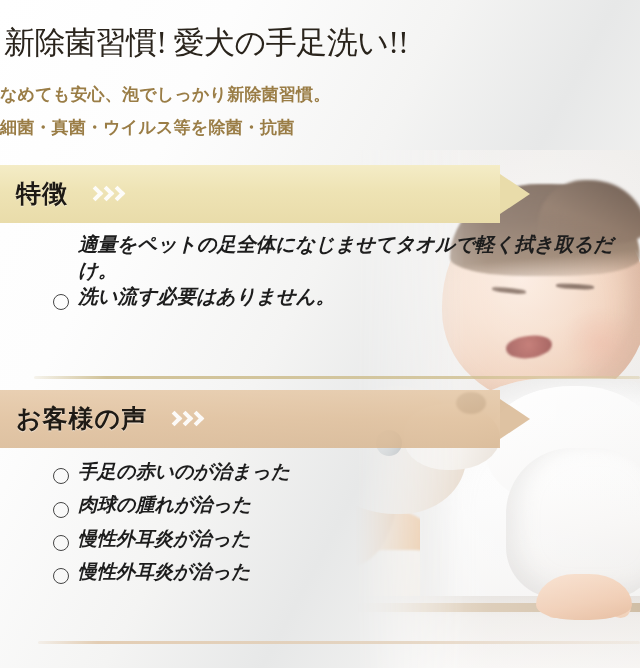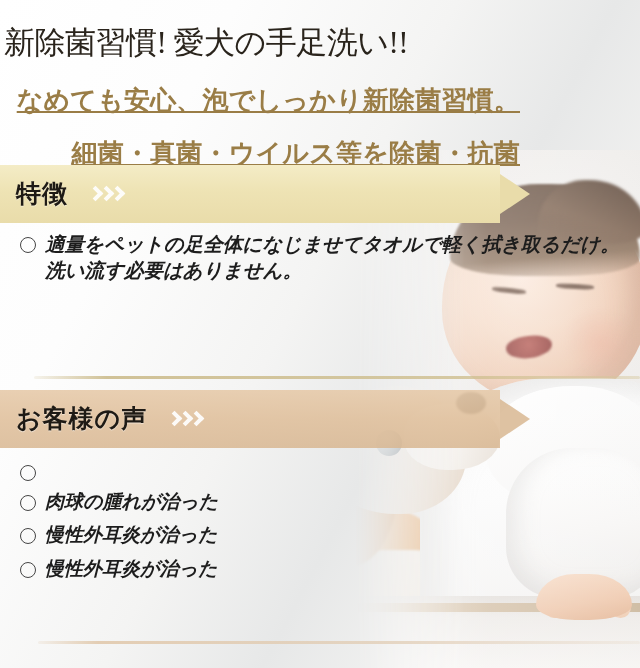--- a/index.html
+++ b/index.html
@@ -237,30 +237,29 @@
     font-weight: 400;
     letter-spacing: -0.5px;
     color: #2a241c;
     white-space: nowrap;
     text-shadow: 0 1px 0 rgba(255,255,255,0.55);
   }
   .subline {
     position: absolute;
     left: 0;
     width: 520px;
-    text-align: right;
-    font-size: 26px;
+    text-align: left;
+    font-size: 17px;
     font-weight: 700;
     color: #9a7d46;
     white-space: nowrap;
     letter-spacing: 0.2px;
-    text-decoration: underline;
   }
   .subline.l1 { top: 83px; }
-  .subline.l2 { top: 136px; }
+  .subline.l2 { top: 116px; }
 
   
   .banner {
     position: absolute;
     left: 0;
     height: 41px;
     display: flex;
     align-items: center;
   }
   .banner-body {
@@ -341,24 +340,25 @@
   
   .list {
     position: absolute;
     left: 0;
   }
   .list.features-list { top: 232px; }
   .list.voices-list { top: 460px; }
 
   .li {
     display: flex;
-    align-items: flex-start;
+    align-items: flex-end;
     font-family: "Liberation Sans", "DejaVu Sans", sans-serif;
     font-weight: 700;
     color: #1d1d1d;
+    margin-left: 33px;
   }
   .features-list .li {
     font-size: 19.5px;
     line-height: 1.33;
     margin-bottom: 12px;
     font-style: italic;
   }
   .voices-list .li {
     font-size: 19px;
     line-height: 1.28;
@@ -450,20 +450,21 @@
         <span></span>
         <span></span>
       </span>
     </div>
     <div class="banner-tip"></div>
   </div>
 
   <div class="list voices-list">
     <div class="li">
       <span class="marker"></span>
+      <span class="li-text">手足の赤いのが治まった</span>
     </div>
     <div class="li">
       <span class="marker"></span>
       <span class="li-text">肉球の腫れが治った</span>
     </div>
     <div class="li">
       <span class="marker"></span>
       <span class="li-text">慢性外耳炎が治った</span>
     </div>
     <div class="li">

